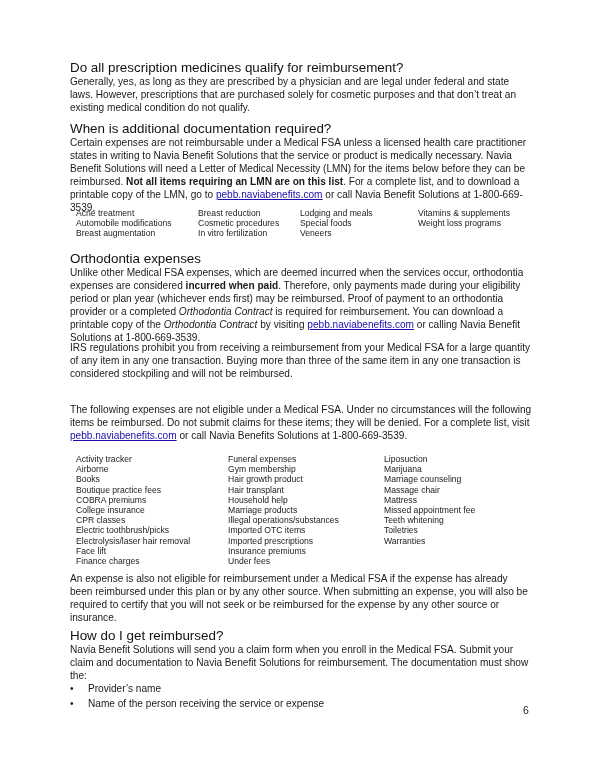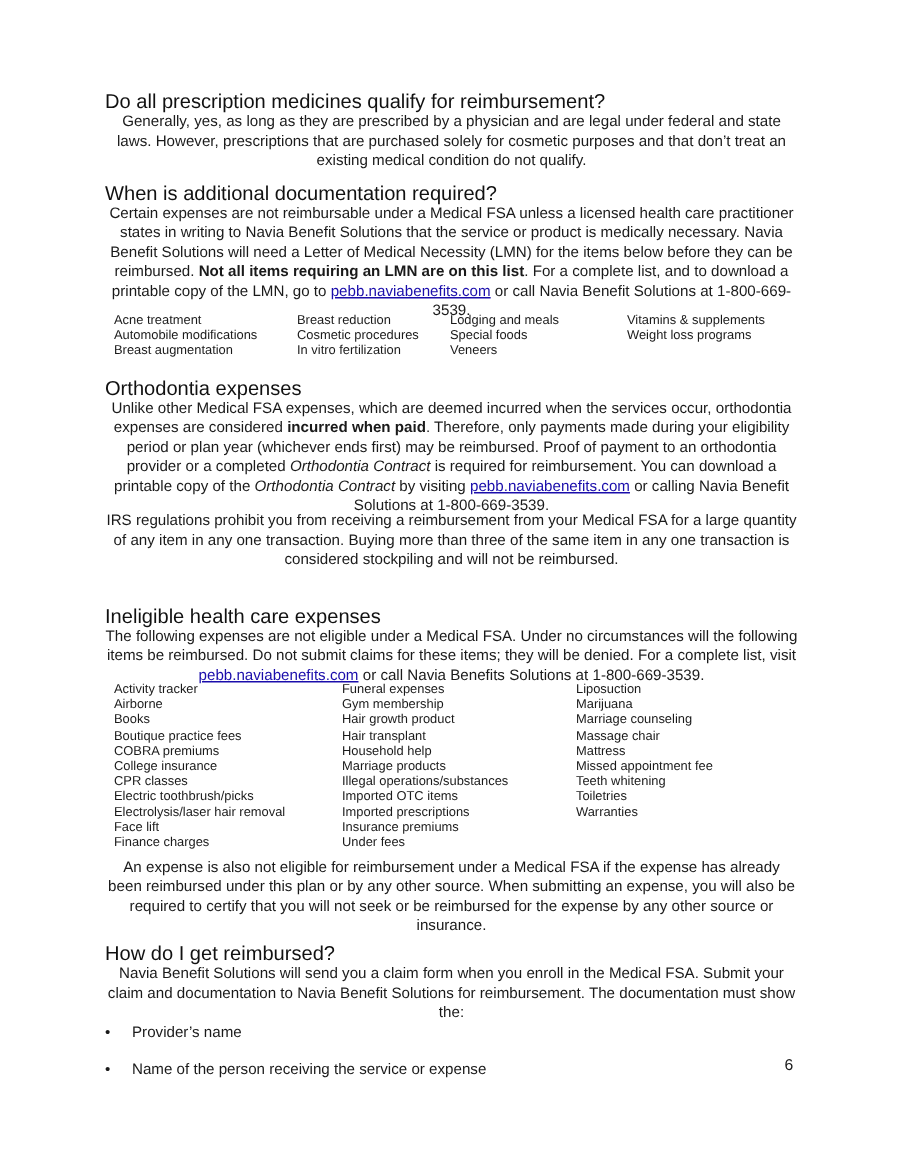--- a/index.html
+++ b/index.html
@@ -1,21 +1,21 @@
 <!DOCTYPE html>
 <html><head>
 <meta charset="utf-8">
 <style>
   html, body { margin: 0; padding: 0; background: #ffffff; }
   body { width: 600px; height: 776px; position: relative; overflow: hidden;
          font-family: "Liberation Sans", sans-serif; color: #1a1a1a; }
   .page { position: absolute; left: 70px; top: 0; width: 462px; }
   h2 { font-family: "Liberation Sans", sans-serif; font-size: 13.4px; font-weight: normal;
        margin: 0; line-height: 15px; color: #111; }
-  p { font-size: 10.1px; line-height: 13.1px; margin: 0; text-align: center; }
+  p { font-size: 10.1px; line-height: 13.1px; margin: 0; }
   a { color: #1a0dab; }
   .sec { position: absolute; left: 0; width: 462px; }
   .grid { position: absolute; font-size: 8.6px; line-height: 10.2px; }
   .col { position: absolute; top: 0; }
   .col div { white-space: nowrap; }
   ul.bul { list-style: none; margin: 0; padding: 0; }
   ul.bul li { position: relative; padding-left: 18px; font-size: 10.1px; line-height: 13px; }
   ul.bul li::before { content: "•"; position: absolute; left: 0; top: 0; }
   .pagenum { position: absolute; left: 523px; top: 704px; font-size: 10.5px; }
 </style>
@@ -58,21 +58,20 @@
   <div class="sec" style="top:251px">
     <h2>Orthodontia expenses</h2>
     <p><span>Unlike other Medical FSA expenses, which are deemed incurred when the services occur, orthodontia expenses are considered </span><b>incurred when paid</b><span>. Therefore, only payments made during your eligibility period or plan year (whichever ends first) may be reimbursed. Proof of payment to an orthodontia provider or a completed </span><i>Orthodontia Contract</i><span> is required for reimbursement. You can download a printable copy of the </span><i>Orthodontia Contract</i><span> by visiting </span><a href="#">pebb.naviabenefits.com</a><span> or calling Navia Benefit Solutions at 1-800-669-3539.</span></p>
   </div>
 
   <div class="sec" style="top:341px">
     <p>IRS regulations prohibit you from receiving a reimbursement from your Medical FSA for a large quantity of any item in any one transaction. Buying more than three of the same item in any one transaction is considered stockpiling and will not be reimbursed.</p>
   </div>
 
   <div class="sec" style="top:403px">
-    <h2>Ineligible health care expenses</h2>
     <p><span>The following expenses are not eligible under a Medical FSA. Under no circumstances will the following items be reimbursed. Do not submit claims for these items; they will be denied. For a complete list, visit </span><a href="#">pebb.naviabenefits.com</a><span> or call Navia Benefits Solutions at 1-800-669-3539.</span></p>
   </div>
   <div class="grid" style="top:454px;left:6px;width:456px">
     <div class="col" style="left:0" id="inel-col-0">
         <div>Activity tracker</div>
         <div>Airborne</div>
         <div>Books</div>
         <div>Boutique practice fees</div>
         <div>COBRA premiums</div>
         <div>College insurance</div>
@@ -109,18 +108,18 @@
   </div>
   <div class="sec" style="top:572px">
     <p>An expense is also not eligible for reimbursement under a Medical FSA if the expense has already been reimbursed under this plan or by any other source. When submitting an expense, you will also be required to certify that you will not seek or be reimbursed for the expense by any other source or insurance.</p>
   </div>
 
   <div class="sec" style="top:628px">
     <h2>How do I get reimbursed?</h2>
     <p>Navia Benefit Solutions will send you a claim form when you enroll in the Medical FSA. Submit your claim and documentation to Navia Benefit Solutions for reimbursement. The documentation must show the:</p>
     <ul class="bul">
       <li>Provider’s name</li>
-      <li style="margin-top:12px">Name of the person receiving the service or expense</li>
+      <li style="margin-top:2px">Name of the person receiving the service or expense</li>
     </ul>
   </div>
 </div>
 
 <div class="pagenum">6</div>
 
 </body></html>

